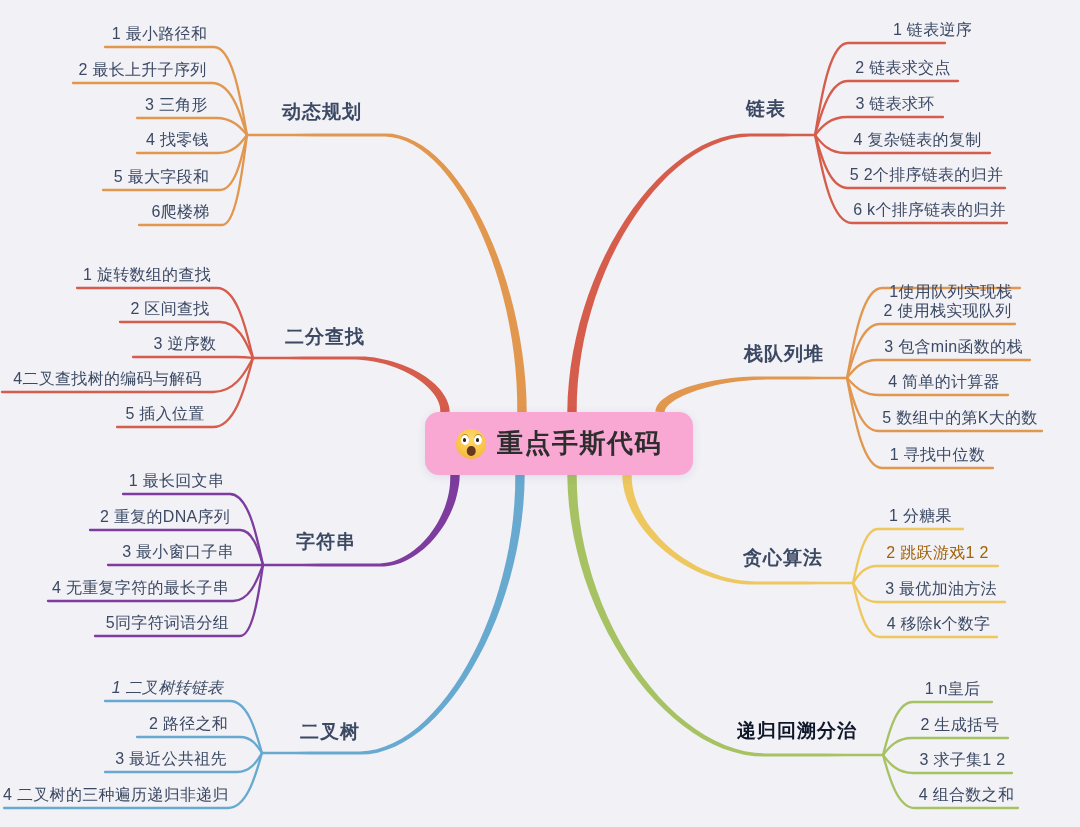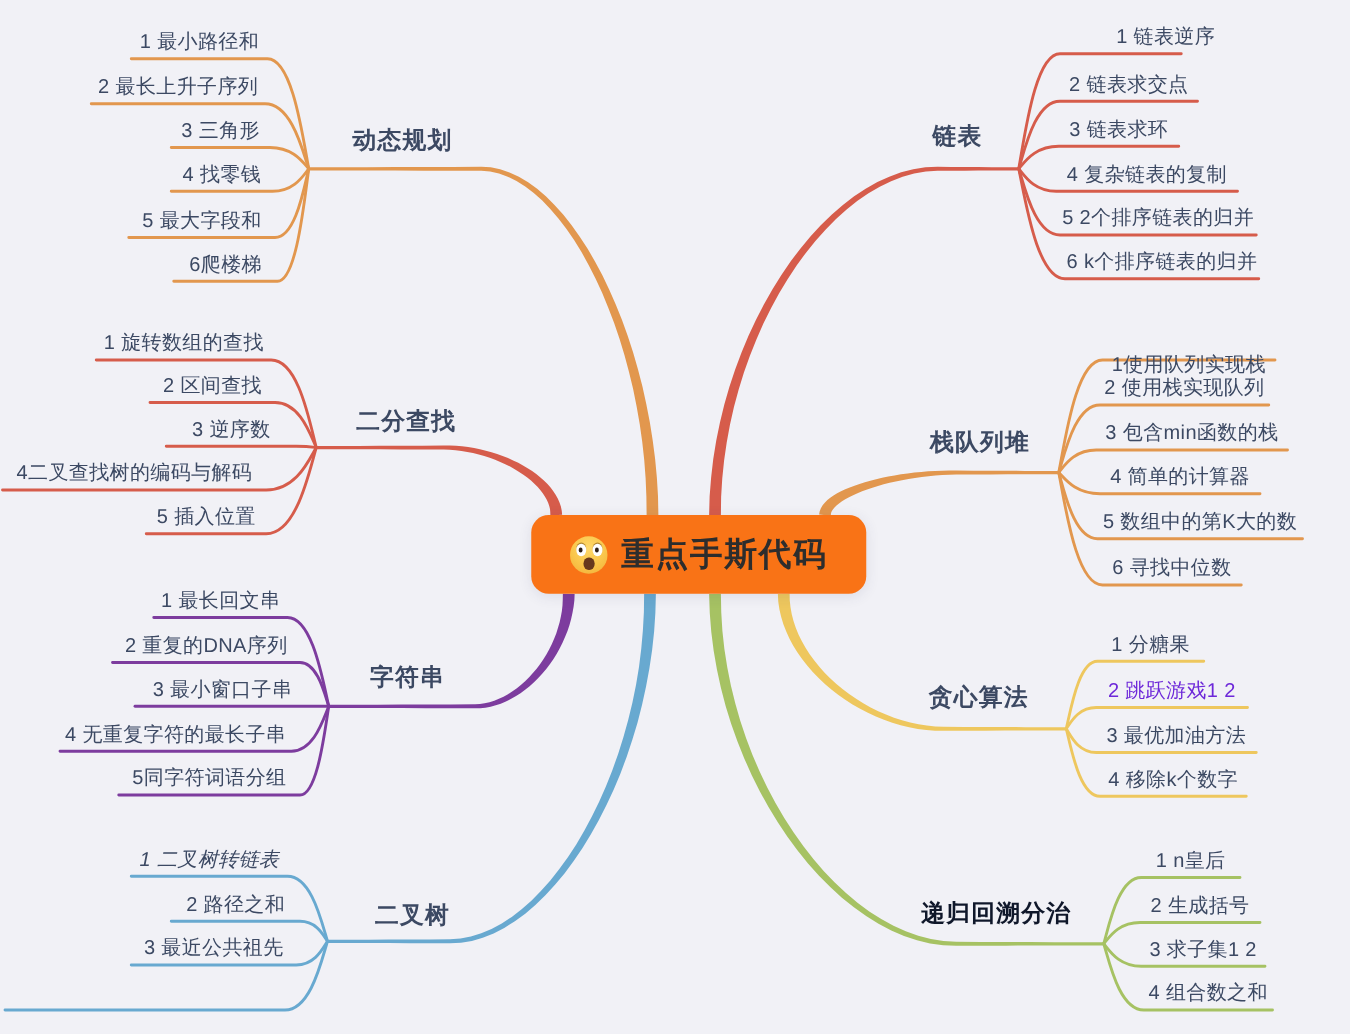--- a/index.html
+++ b/index.html
@@ -4,21 +4,21 @@
 <style>
   html,body{margin:0;padding:0;background:#f1f1f6;}
   #canvas{position:relative;width:1080px;height:827px;overflow:hidden;
           font-family:"Liberation Sans","DejaVu Sans",sans-serif;}
   #links{position:absolute;left:0;top:0;}
   .node-label{position:absolute;transform:translate(-50%,-50%);white-space:nowrap;
               color:#3c4963;cursor:pointer;}
   .child-label{font-size:16px;letter-spacing:.3px;}
   .branch-label{font-size:19px;font-weight:bold;letter-spacing:1px;}
   #center-node{position:absolute;left:425px;top:412px;width:268px;height:63px;
-               background:#f97316;border-radius:14px;display:flex;align-items:center;
+               background:#f9a8d4;border-radius:14px;display:flex;align-items:center;
                justify-content:center;gap:11px;box-shadow:0 2px 10px rgba(60,60,95,.10);
                cursor:pointer;}
   #center-title{font-size:26px;font-weight:bold;color:#2d2d2d;letter-spacing:1.5px;}
   
   .emoji{position:relative;width:30px;height:30px;border-radius:50%;flex:0 0 30px;
          background:radial-gradient(circle at 50% 32%,#ffd96a 0%,#f9c54a 55%,#f2ae37 100%);}
   .emoji i{position:absolute;display:block;}
   .emoji .eye{top:6px;width:8px;height:10px;background:#fff;border-radius:50%;
               box-shadow:0 -1px 0 rgba(120,80,20,.55);}
   .emoji .eye::after{content:"";position:absolute;left:2.2px;top:3px;width:3.6px;height:4.4px;
@@ -105,37 +105,38 @@
     <div class="node-label branch-label" style="left: 325px; top: 337px; color: rgb(60, 73, 99);">二分查找</div>
     <div class="node-label child-label" style="left: 176.5px; top: 481px; color: rgb(60, 73, 99);">1 最长回文串</div>
     <div class="node-label child-label" style="left: 165px; top: 517px; color: rgb(60, 73, 99);">2 重复的DNA序列</div>
     <div class="node-label child-label" style="left: 178px; top: 552px; color: rgb(60, 73, 99);">3 最小窗口子串</div>
     <div class="node-label child-label" style="left: 140.5px; top: 588px; color: rgb(60, 73, 99);">4 无重复字符的最长子串</div>
     <div class="node-label child-label" style="left: 167.5px; top: 623px; color: rgb(60, 73, 99);">5同字符词语分组</div>
     <div class="node-label branch-label" style="left: 326px; top: 542px; color: rgb(60, 73, 99);">字符串</div>
     <div class="node-label child-label" style="left: 167.5px; top: 688px; color: rgb(60, 73, 99); font-style: italic;">1 二叉树转链表</div>
     <div class="node-label child-label" style="left: 188.5px; top: 724px; color: rgb(60, 73, 99);">2 路径之和</div>
     <div class="node-label child-label" style="left: 171px; top: 759px; color: rgb(60, 73, 99);">3 最近公共祖先</div>
+    <div class="node-label child-label" style="left: 116px; top: 795px; color: rgb(60, 73, 99);">4 二叉树的三种遍历递归非递归</div>
     <div class="node-label branch-label" style="left: 330px; top: 732px; color: rgb(60, 73, 99);">二叉树</div>
     <div class="node-label child-label" style="left: 896.5px; top: 30px; color: rgb(60, 73, 99); margin-left: 36px;">1 链表逆序</div>
     <div class="node-label child-label" style="left: 903px; top: 68px; color: rgb(60, 73, 99);">2 链表求交点</div>
     <div class="node-label child-label" style="left: 895px; top: 104px; color: rgb(60, 73, 99);">3 链表求环</div>
     <div class="node-label child-label" style="left: 917.5px; top: 140px; color: rgb(60, 73, 99);">4 复杂链表的复制</div>
     <div class="node-label child-label" style="left: 926.5px; top: 175px; color: rgb(60, 73, 99);">5 2个排序链表的归并</div>
     <div class="node-label child-label" style="left: 929.5px; top: 210px; color: rgb(60, 73, 99);">6 k个排序链表的归并</div>
     <div class="node-label branch-label" style="left: 766px; top: 109px; color: rgb(60, 73, 99);">链表</div>
     <div class="node-label child-label" style="left: 951px; top: 292px; color: rgb(60, 73, 99);">1使用队列实现栈</div>
     <div class="node-label child-label" style="left: 947.5px; top: 311px; color: rgb(60, 73, 99);">2 使用栈实现队列</div>
     <div class="node-label child-label" style="left: 953.5px; top: 347px; color: rgb(60, 73, 99);">3 包含min函数的栈</div>
     <div class="node-label child-label" style="left: 944px; top: 382px; color: rgb(60, 73, 99);">4 简单的计算器</div>
     <div class="node-label child-label" style="left: 960px; top: 418px; color: rgb(60, 73, 99);">5 数组中的第K大的数</div>
-    <div class="node-label child-label" style="left: 937.5px; top: 455px; color: rgb(60, 73, 99);">6 寻找中位数</div>
+    <div class="node-label child-label" style="left: 937.5px; top: 455px; color: rgb(60, 73, 99);">1 寻找中位数</div>
     <div class="node-label branch-label" style="left: 784px; top: 354px; color: rgb(60, 73, 99);">栈队列堆</div>
     <div class="node-label child-label" style="left: 920.5px; top: 516px; color: rgb(60, 73, 99);">1 分糖果</div>
-    <div class="node-label child-label" style="left: 937.5px; top: 553px; color: #6d28d9;">2 跳跃游戏1 2</div>
+    <div class="node-label child-label" style="left: 937.5px; top: 553px; color: #a16207;">2 跳跃游戏1 2</div>
     <div class="node-label child-label" style="left: 941px; top: 589px; color: rgb(60, 73, 99);">3 最优加油方法</div>
     <div class="node-label child-label" style="left: 938.5px; top: 624px; color: rgb(60, 73, 99);">4 移除k个数字</div>
     <div class="node-label branch-label" style="left: 783px; top: 558px; color: rgb(60, 73, 99);">贪心算法</div>
     <div class="node-label child-label" style="left: 952.5px; top: 689px; color: rgb(60, 73, 99);">1 n皇后</div>
     <div class="node-label child-label" style="left: 960px; top: 725px; color: rgb(60, 73, 99);">2 生成括号</div>
     <div class="node-label child-label" style="left: 962.5px; top: 760px; color: rgb(60, 73, 99);">3 求子集1 2</div>
     <div class="node-label child-label" style="left: 966.5px; top: 795px; color: rgb(60, 73, 99);">4 组合数之和</div>
     <div class="node-label branch-label" style="left: 797px; top: 731px; color: #0f172a;">递归回溯分治</div>
   </div>
 

